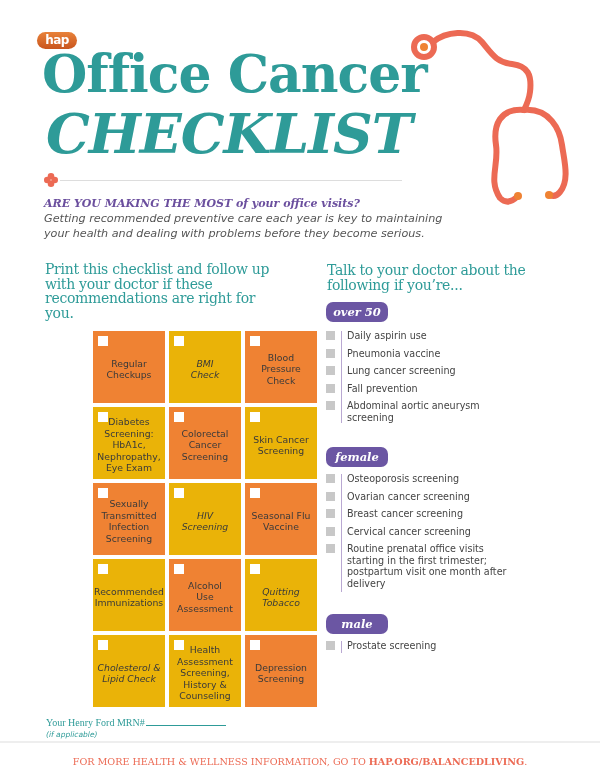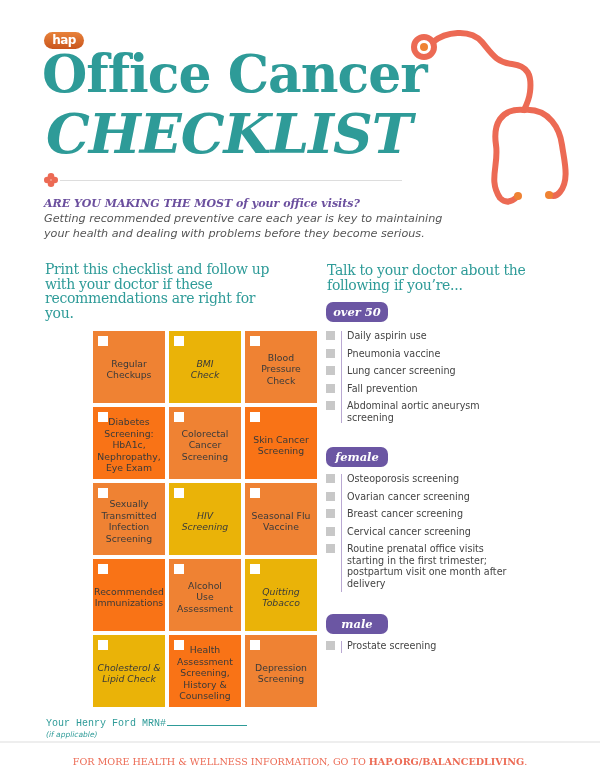--- a/index.html
+++ b/index.html
@@ -1,33 +1,33 @@
 <!DOCTYPE html>
 <html><head>
 <meta charset="utf-8">
 <style>
   html, body { margin:0; padding:0; }
   body { width:600px; height:776px; background:#ffffff; position:relative; overflow:hidden; font-family:"DejaVu Sans", sans-serif; }
   .abs { position:absolute; }
-  .logo { left:44px; top:32px; width:40px; height:17px; border-radius:9px; background:linear-gradient(#e8823a,#c9551d); color:#fff; font-family:"DejaVu Sans", sans-serif; font-weight:bold; font-size:12px; line-height:16px; text-align:center; letter-spacing:-0.5px; }
+  .logo { left:37px; top:32px; width:40px; height:17px; border-radius:9px; background:linear-gradient(#e8823a,#c9551d); color:#fff; font-family:"DejaVu Sans", sans-serif; font-weight:bold; font-size:12px; line-height:16px; text-align:center; letter-spacing:-0.5px; }
   .title1 { left:42px; top:46px; font-family:"DejaVu Serif", serif; font-weight:bold; font-size:52px; line-height:56px; color:#2e9b98; letter-spacing:-1px; white-space:nowrap; }
   .title2 { left:46px; top:105px; font-family:"DejaVu Serif", serif; font-weight:bold; font-style:italic; font-size:54px; line-height:58px; color:#2e9b98; letter-spacing:-1px; white-space:nowrap; transform:scaleX(1.02); transform-origin:left; }
   .plus { left:44px; top:173px; width:14px; height:14px; }
   .rule { left:60px; top:180px; width:342px; height:1px; background:#dddddd; }
   .tagline { left:44px; top:197px; font-family:"DejaVu Serif", serif; font-weight:bold; font-style:italic; font-size:11px; color:#6b4f9e; white-space:nowrap; }
   .intro { left:44px; top:211px; width:420px; font-family:"DejaVu Sans", sans-serif; font-style:italic; font-size:11.2px; line-height:15px; color:#555555; }
   .lefthead { left:45px; top:262px; width:240px; font-family:"DejaVu Serif", serif; font-size:14px; line-height:14.5px; color:#2e9b98; letter-spacing:-0.3px; }
   .grid { left:46px; top:331px; width:226px; display:grid; grid-template-columns:72px 72px 72px; grid-auto-rows:72px; column-gap:4px; row-gap:4px;padding-left:47px; }
   .tile { position:relative; display:flex; align-items:center; justify-content:center; text-align:center; font-family:"DejaVu Sans", sans-serif; font-size:9.3px; line-height:11.5px; color:#3a3a3a; padding:4px 2px 0 2px; box-sizing:border-box; cursor:pointer; }
   .tile .cb { position:absolute; left:5px; top:5px; width:10px; height:10px; background:#ffffff; }
   .tile .lbl { white-space:pre-line; }
   .orange { background:#ef8233; }
   .teal { background:#eab308;font-style:italic; }
-  .coral { background:#f97316; }
-  .mrn { left:46px; top:716px; font-family:Liberation Mono, monospace; font-size:10px; color:#2e9b98; white-space:nowrap; }
+  .coral { background:#eab308; }
+  .mrn { left:46px; top:716px; font-family:Liberation Serif, serif; font-size:10px; color:#2e9b98; white-space:nowrap; }
   .mrn .line { display:inline-block; width:80px; border-bottom:1px solid #2e9b98; margin-left:1px; vertical-align:baseline; height:9px; }
   .mrnnote { left:46px; top:730px; font-family:"DejaVu Sans", sans-serif; font-style:italic; font-size:7.5px; color:#2e9b98; }
   .footrule { left:0; top:741px; width:600px; height:2px; background:#eeeeee; }
   .footer { left:0; top:756px; width:600px; text-align:center; font-family:"DejaVu Serif", serif; font-size:9.6px; color:#ec6a54; white-space:nowrap; }
   .footer b { font-weight:bold;margin-top:48px; }
   .righthead { left:327px; top:263px; width:220px; font-family:"DejaVu Serif", serif; font-size:14px; line-height:15px; color:#2e9b98; letter-spacing:-0.3px; }
   .badge { position:absolute; left:326px; width:62px; height:20px; background:#6b56a3; color:#ffffff; font-family:"DejaVu Serif", serif; font-weight:bold; font-style:italic; font-size:11.5px; line-height:20px; text-align:center;border-radius:7px; }
   .list { position:absolute; left:326px; width:200px; }
   .list .bar { position:absolute; left:15px; top:1px; width:1px; background:#b9a8d2; }
   .li { position:relative; padding-left:21px; font-family:"DejaVu Sans", sans-serif; font-size:9.6px; line-height:11.5px; color:#444444; margin-bottom:6px; cursor:pointer; }

